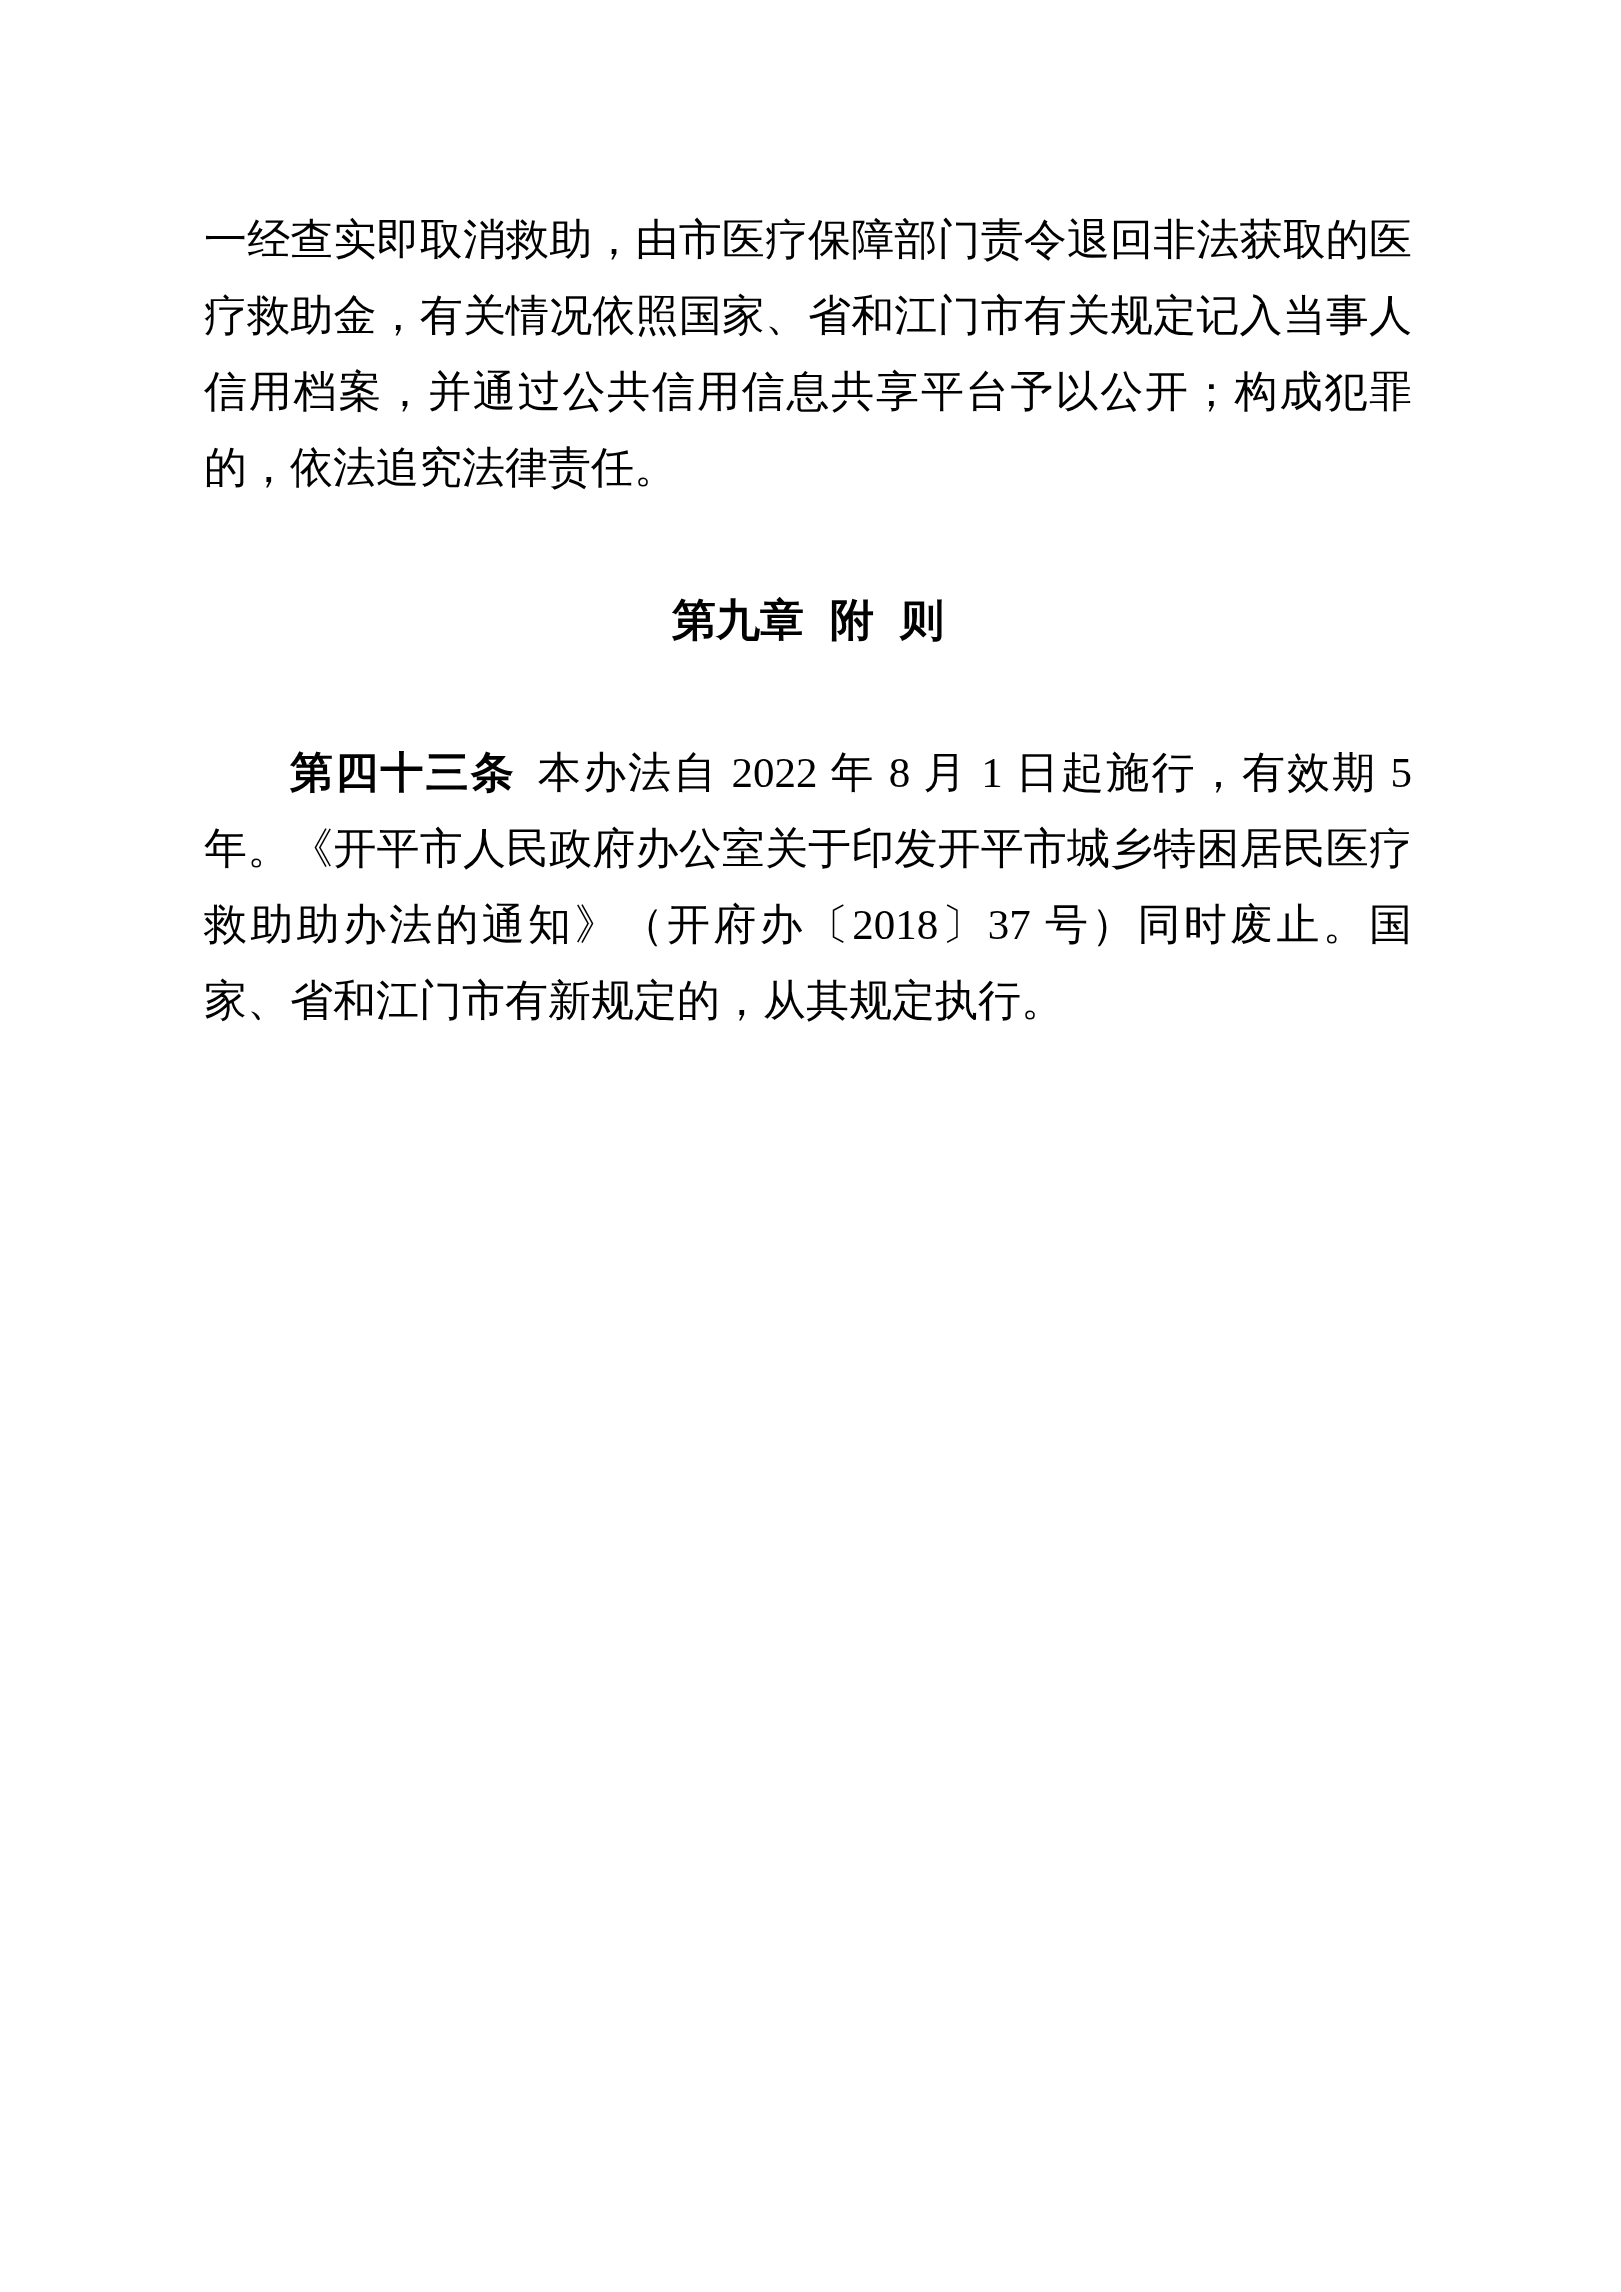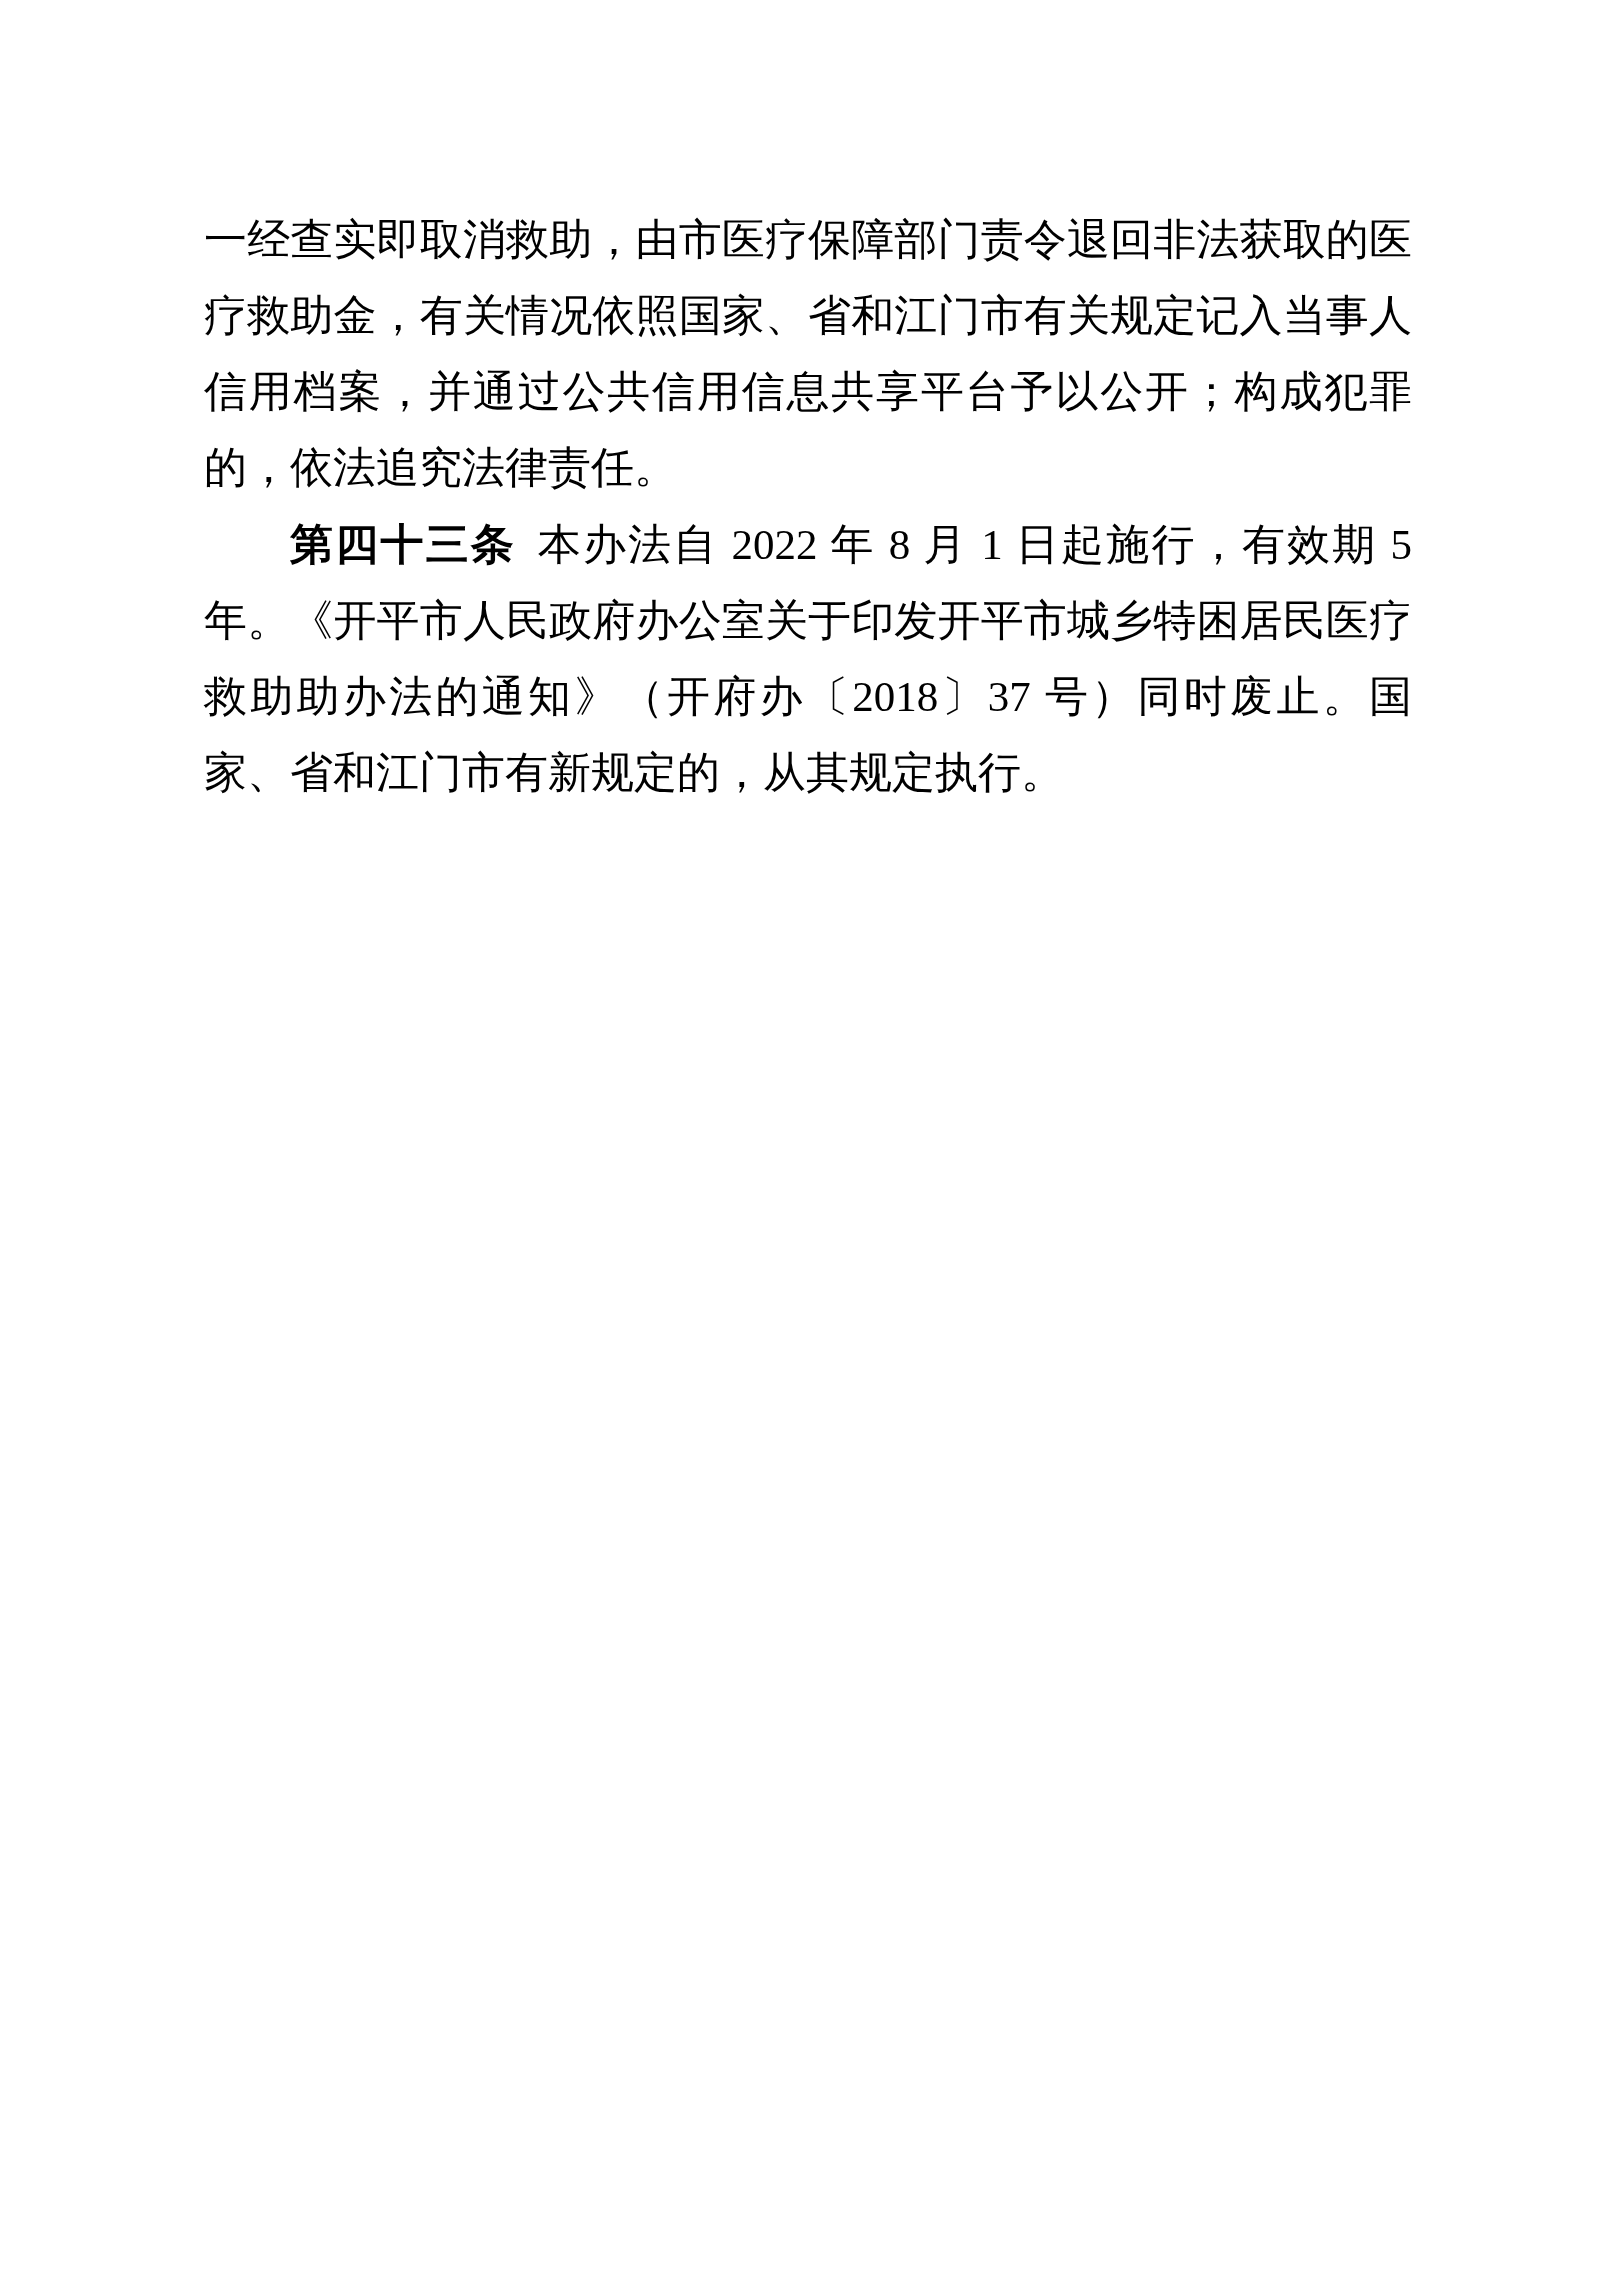--- a/index.html
+++ b/index.html
@@ -63,20 +63,21 @@
 <body>
 
 <div class="page">
 
   <div class="content">
 
     <p class="para"><span>一经查实即取消救助，由市医疗保障部门责令退回非法获取的医疗救助金，有关情况依照国家、省和江门市有关规定记入当事人信用档案，并通过公共信用信息共享平台予以公开；构成犯罪的，依法追究法律责任。</span></p>
 
 
 
+    <p class="para chapter-heading">第九章 附 则</p>
 
     <p class="para indent"><span class="term">第四十三条</span><span>本办法自 2022 年 8 月 1 日起施行，有效期 5 年。《开平市人民政府办公室关于印发开平市城乡特困居民医疗救助助办法的通知》（开府办〔2018〕37 号）同时废止。国家、省和江门市有新规定的，从其规定执行。</span></p>
 
   </div>
 
   <div class="page-number">— 19 —</div>
 
 </div>
 
 

